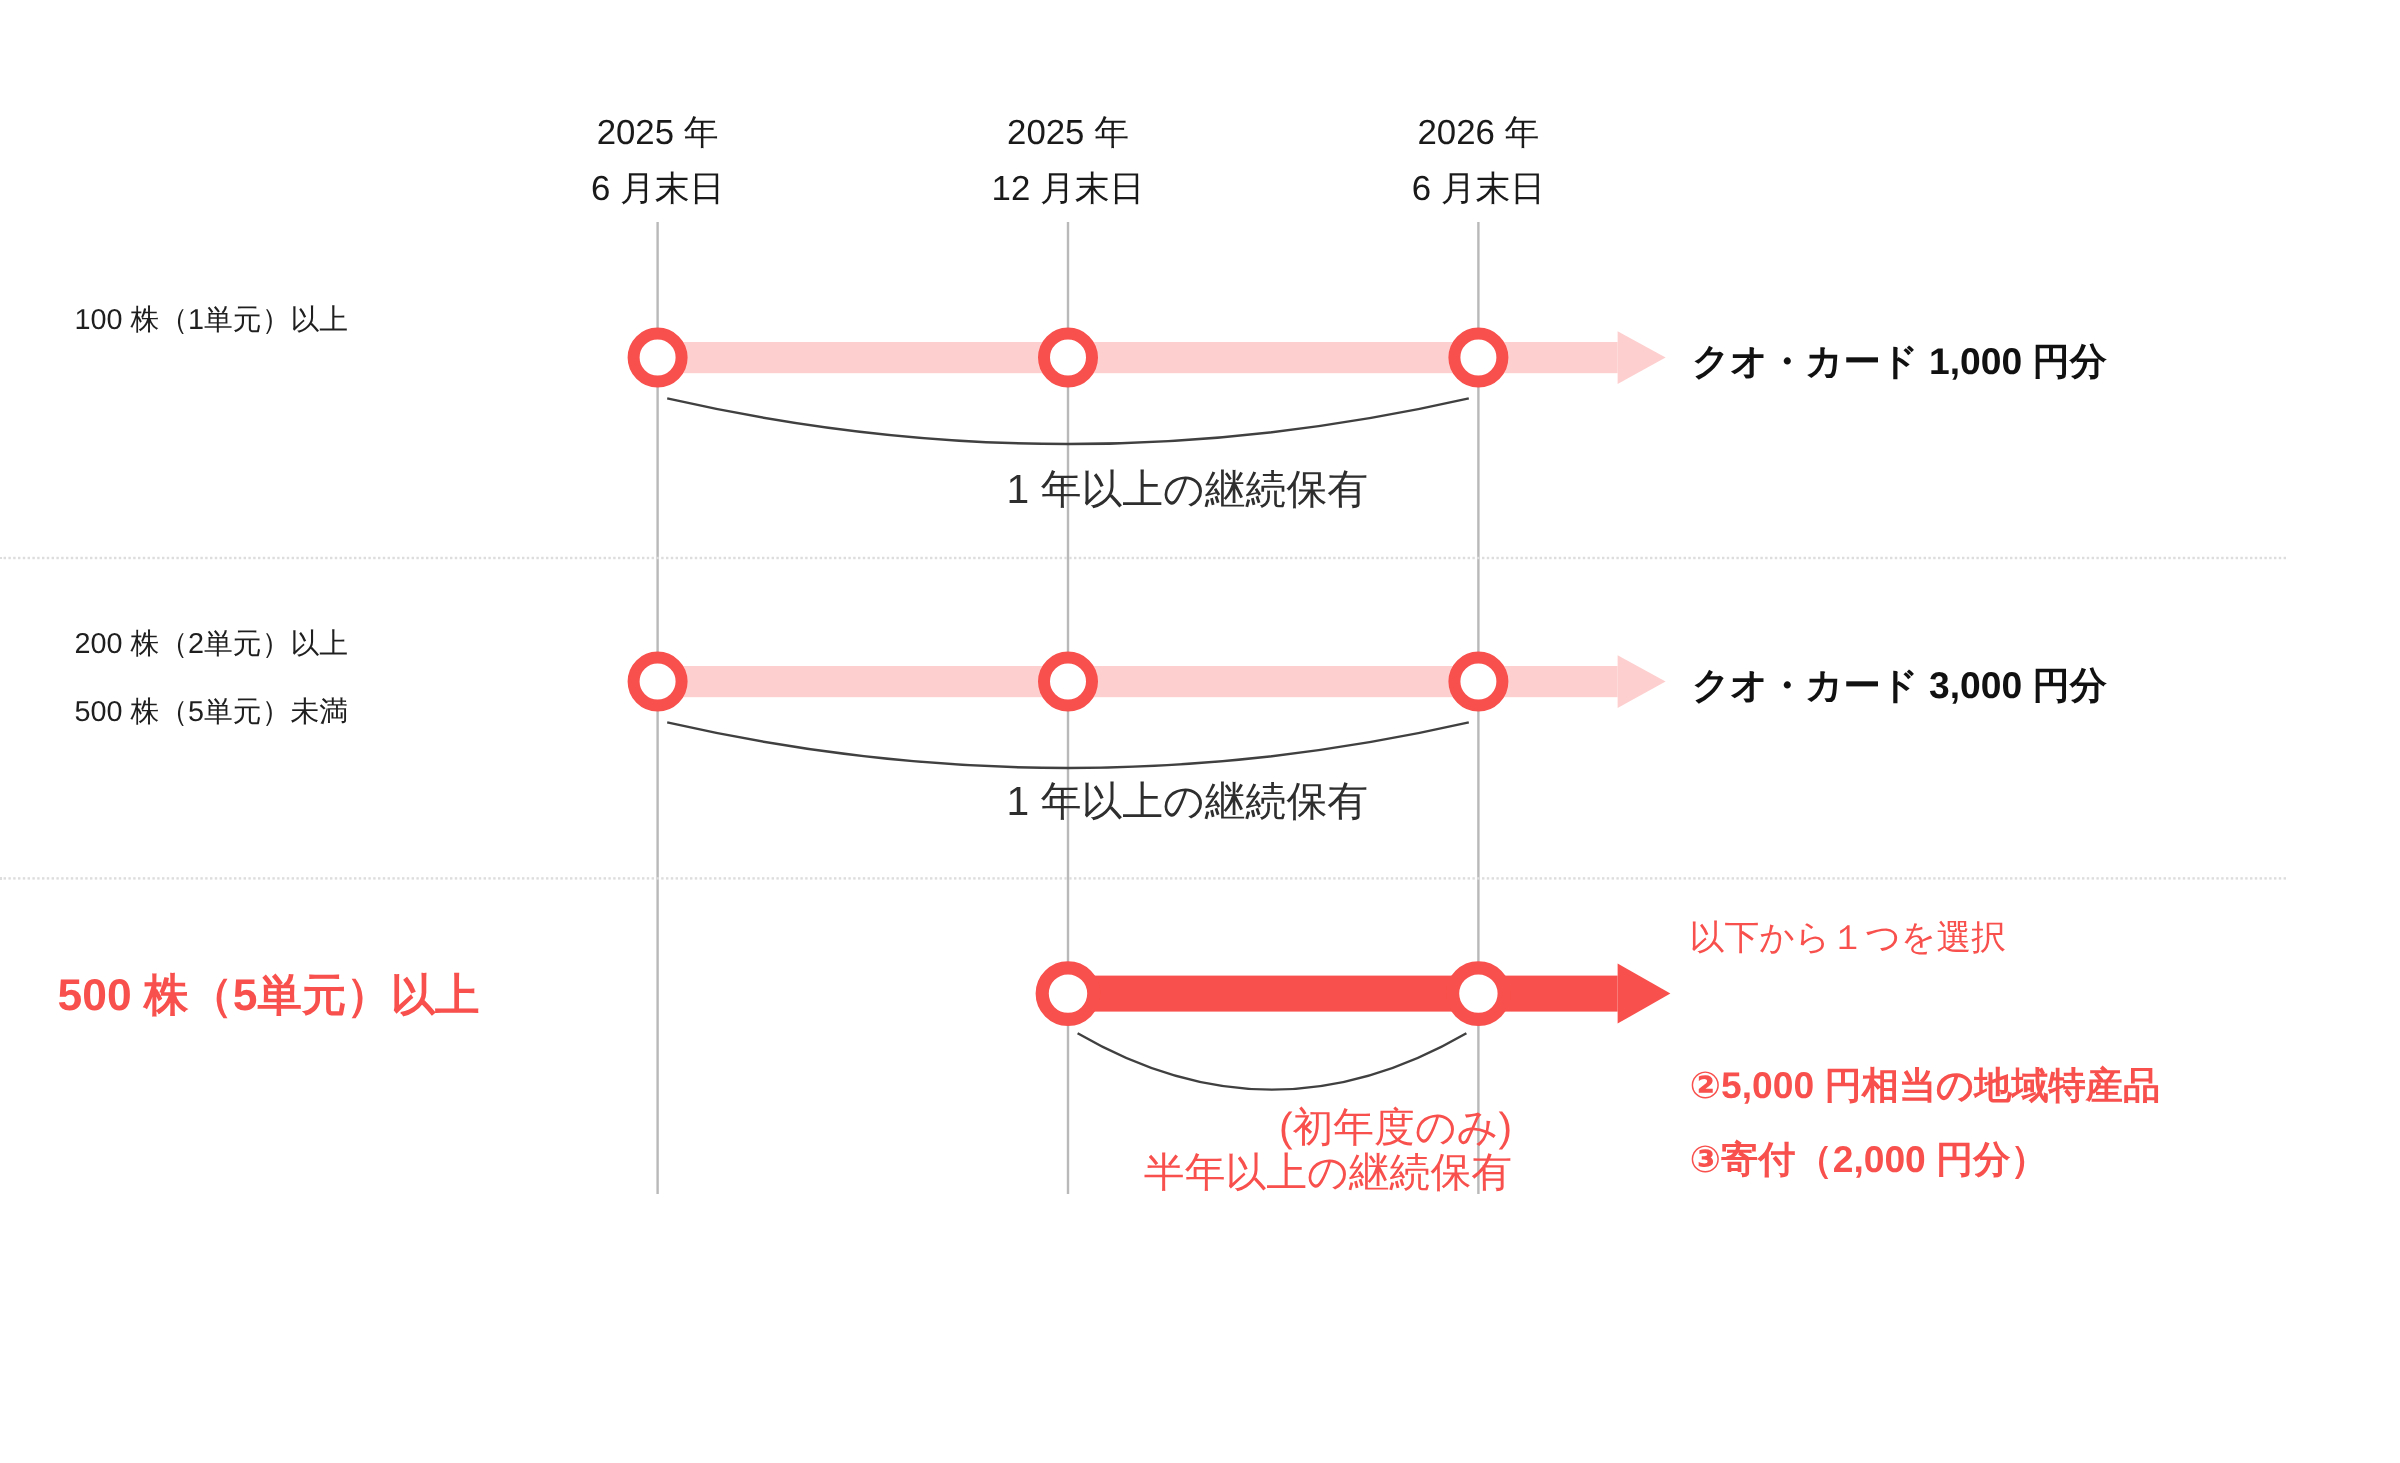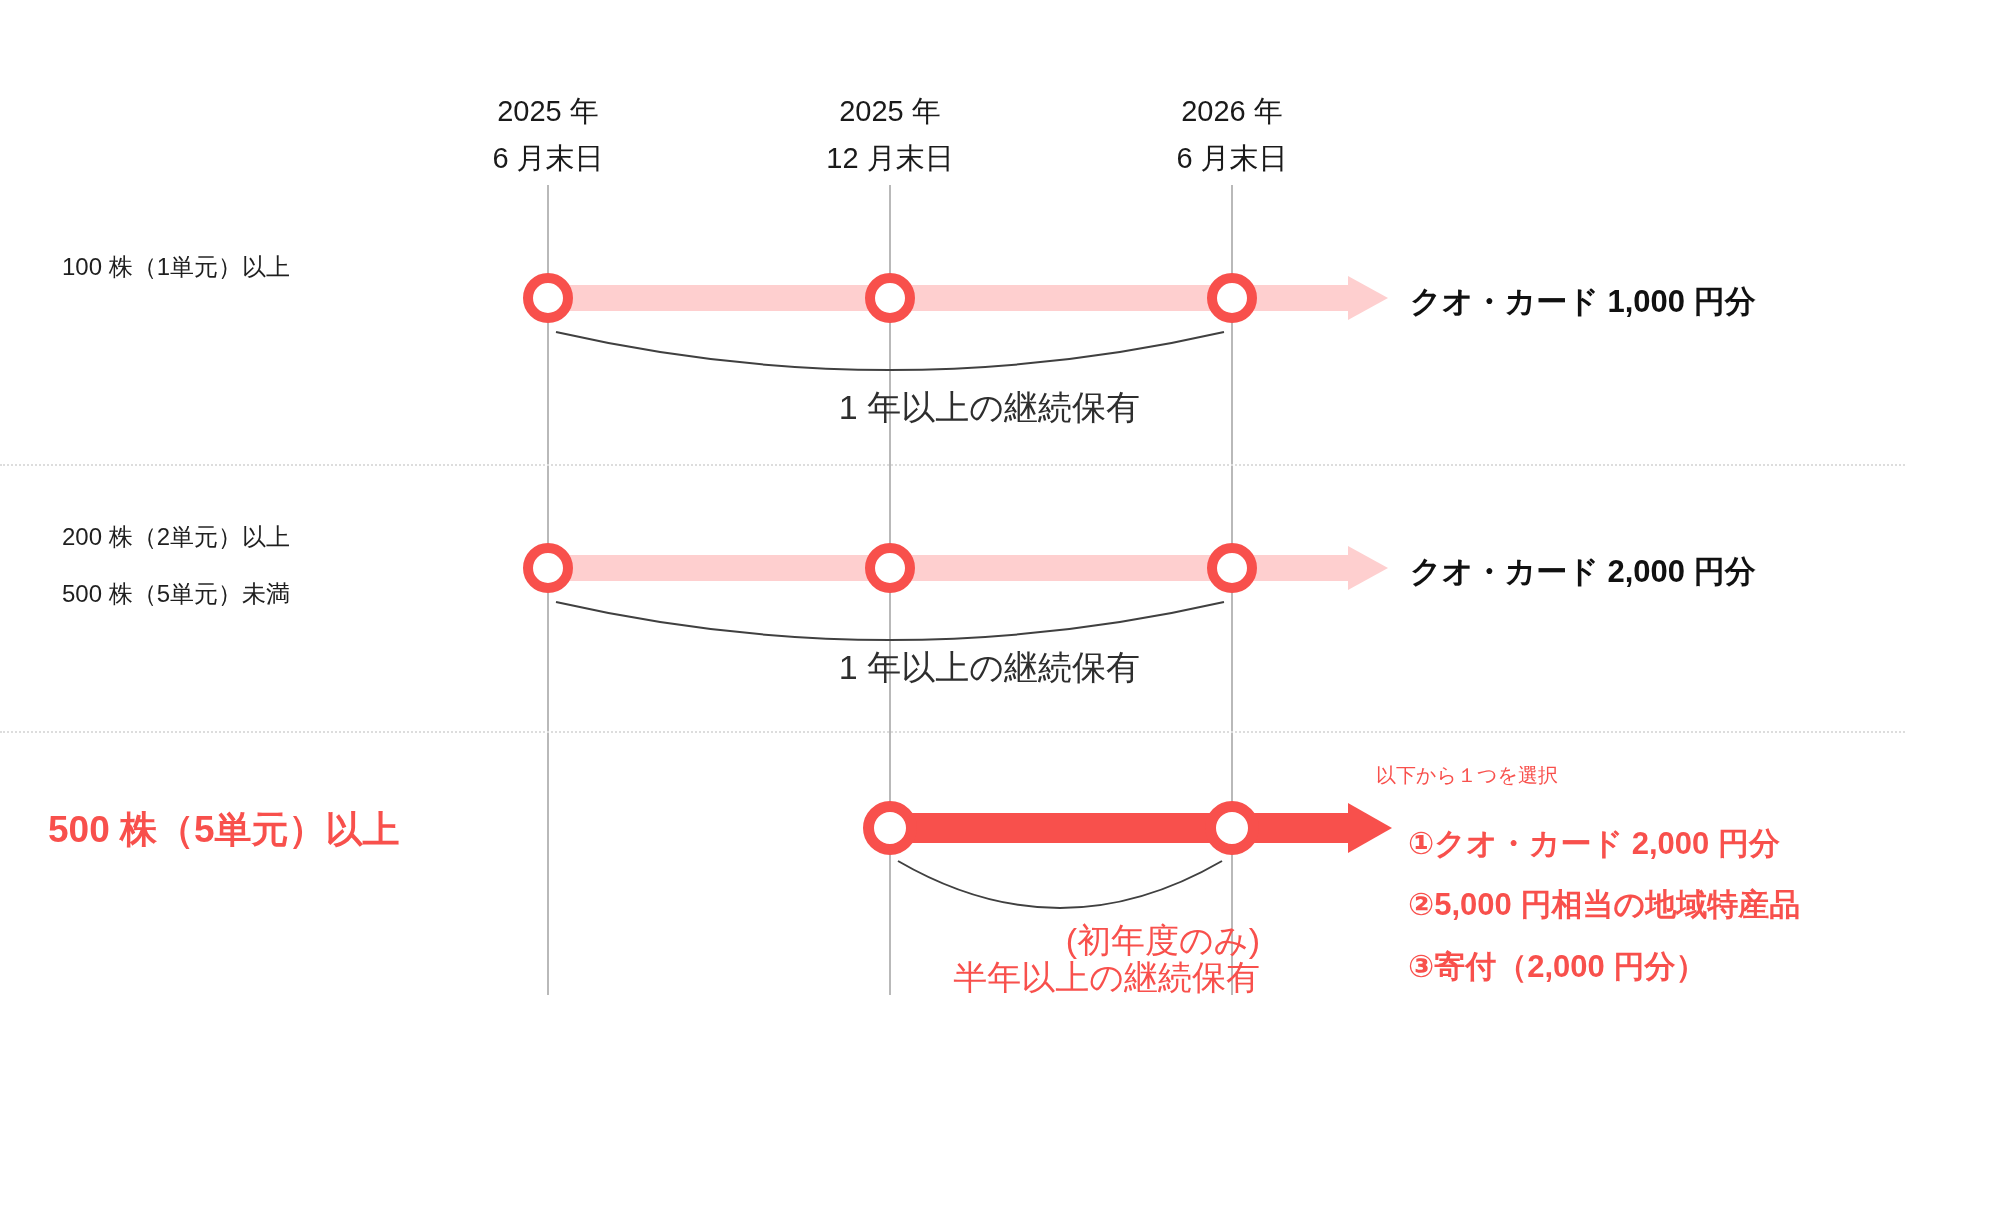--- a/index.html
+++ b/index.html
@@ -30,21 +30,21 @@
   .dot{position:absolute;width:30px;height:30px;background:#fff;border:10px solid var(--accent);border-radius:50%;box-sizing:content-box;}
   .dot.big{width:32px;height:32px;border-width:11px;}
 
   .brace{position:absolute;overflow:visible;}
   .brace path{stroke:var(--brace);stroke-width:2;fill:none;}
 
   .hold-note{position:absolute;width:500px;text-align:right;font-size:34px;color:#2e2e2e;}
   .hold-note.red{color:var(--accent);line-height:37px;}
 
   .reward{position:absolute;left:1410px;font-size:31px;font-weight:bold;color:#111;}
-  .choice-head{position:absolute;left:1376px;font-size:20px;color:var(--accent);}
+  .choice-head{position:absolute;left:1408px;font-size:29px;color:var(--accent);}
   .choice{position:absolute;left:1408px;font-size:31px;font-weight:bold;color:var(--accent);}
 </style>
 </head>
 <body>
 
 <div class="canvas">
 
   <div class="vline" style="left:547px;"></div>
   <div class="vline" style="left:889px;"></div>
   <div class="vline" style="left:1231px;"></div>
@@ -85,32 +85,31 @@
   </div>
   <div class="bar" style="left:548px;top:555px;width:800px;"></div>
   <div class="arrow" style="left:1348px;top:546px;"></div>
   <div class="dot" style="left:523px;top:543px;"></div>
   <div class="dot" style="left:865px;top:543px;"></div>
   <div class="dot" style="left:1207px;top:543px;"></div>
   <svg class="brace" style="left:540px;top:595px;" width="700" height="90">
     <path d="M 16 7 Q 350 83 684 7"></path>
   </svg>
   <div class="hold-note" style="left:640px;top:645px;">1 年以上の継続保有</div>
-  <div class="reward" style="top:551px;">クオ・カード 2,000 円分</div>
+  <div class="reward" style="top:551px;">クオ・カード 3,000 円分</div>
 
   <div class="row-label-big" style="top:806px;">500 株（5単元）以上</div>
   <div class="bar solid" style="left:890px;top:813px;width:458px;"></div>
   <div class="arrow solid" style="left:1348px;top:803px;"></div>
   <div class="dot big" style="left:863px;top:801px;"></div>
   <div class="dot big" style="left:1205px;top:801px;"></div>
   <svg class="brace" style="left:880px;top:855px;" width="360" height="90">
     <path d="M 18 6 Q 180 100 342 6"></path>
   </svg>
   <div class="hold-note red" style="left:860px;top:922px;width:400px;">
     <div>(初年度のみ)</div>
     <div>半年以上の継続保有</div>
   </div>
   <div class="choice-head" style="top:762px;">以下から１つを選択</div>
-  <div class="choice" style="top:823px;">①クオ・カード 2,000 円分</div>
   <div class="choice" style="top:884px;">②5,000 円相当の地域特産品</div>
   <div class="choice" style="top:946px;">③寄付（2,000 円分）</div>
 
 </div>
 
 </body></html>

